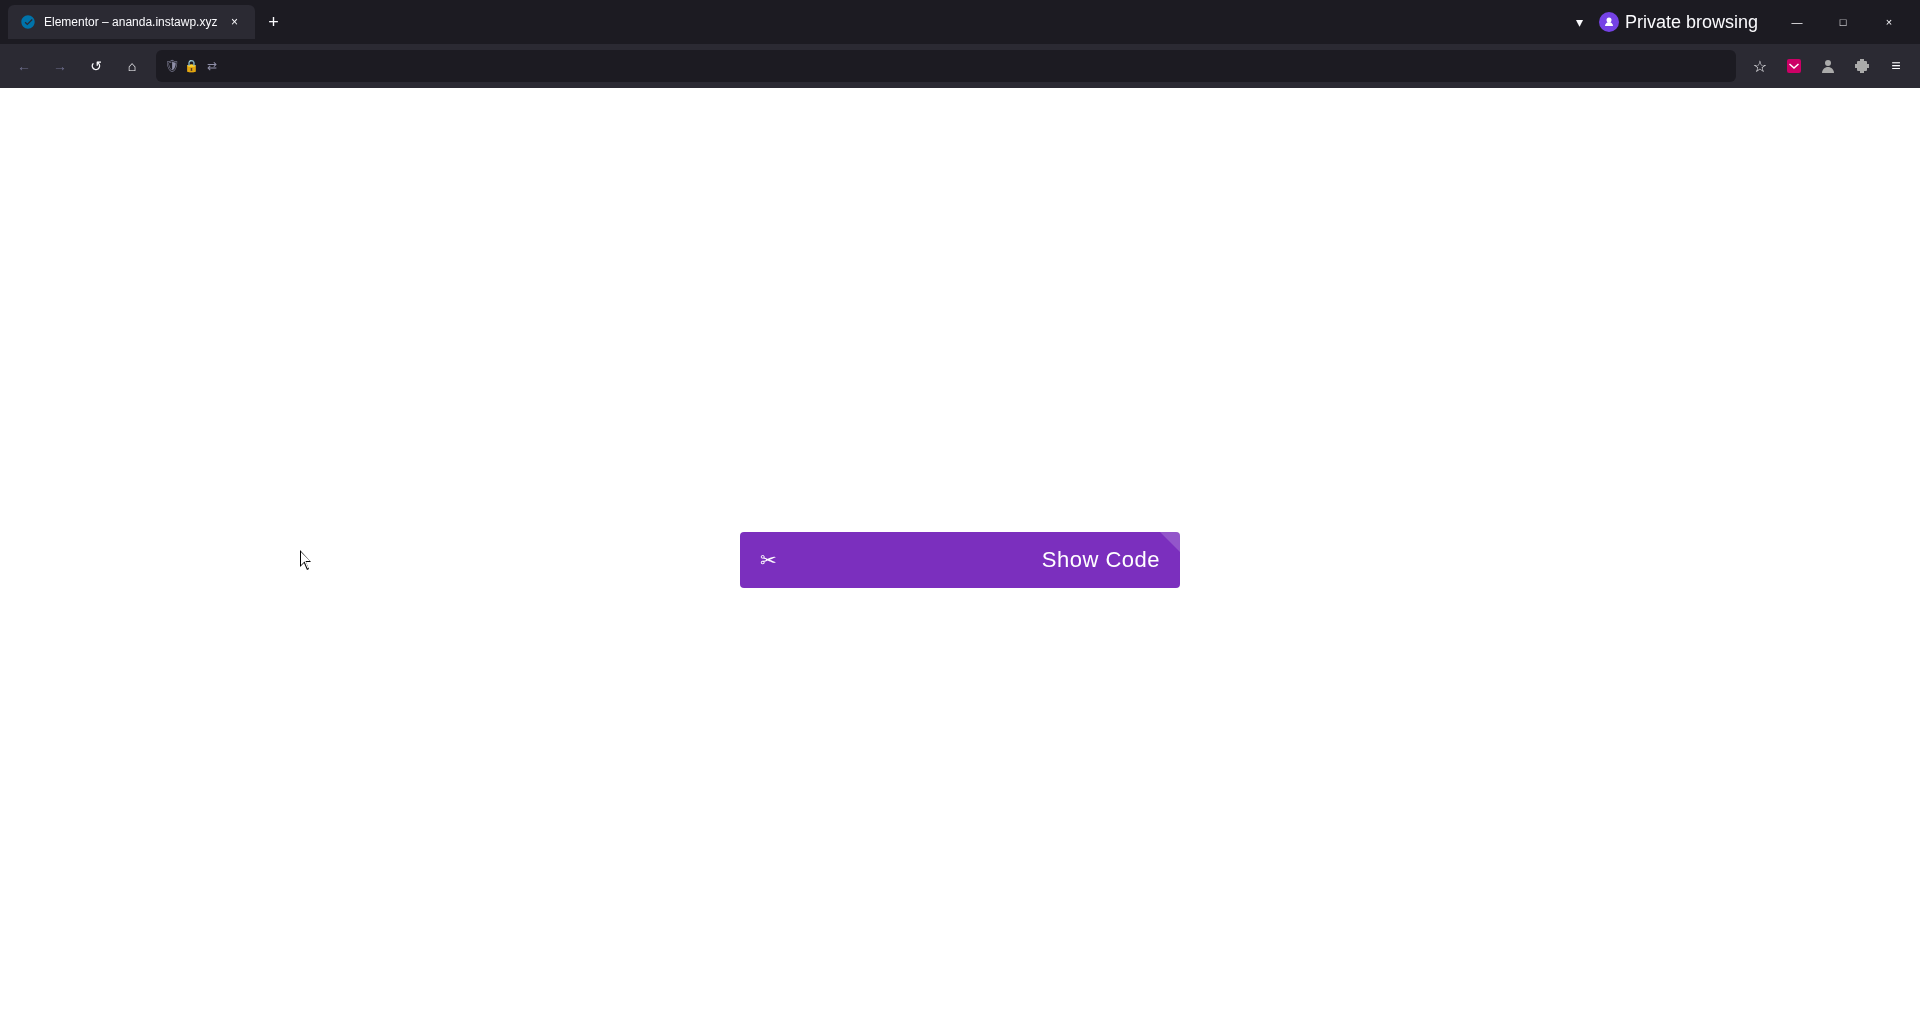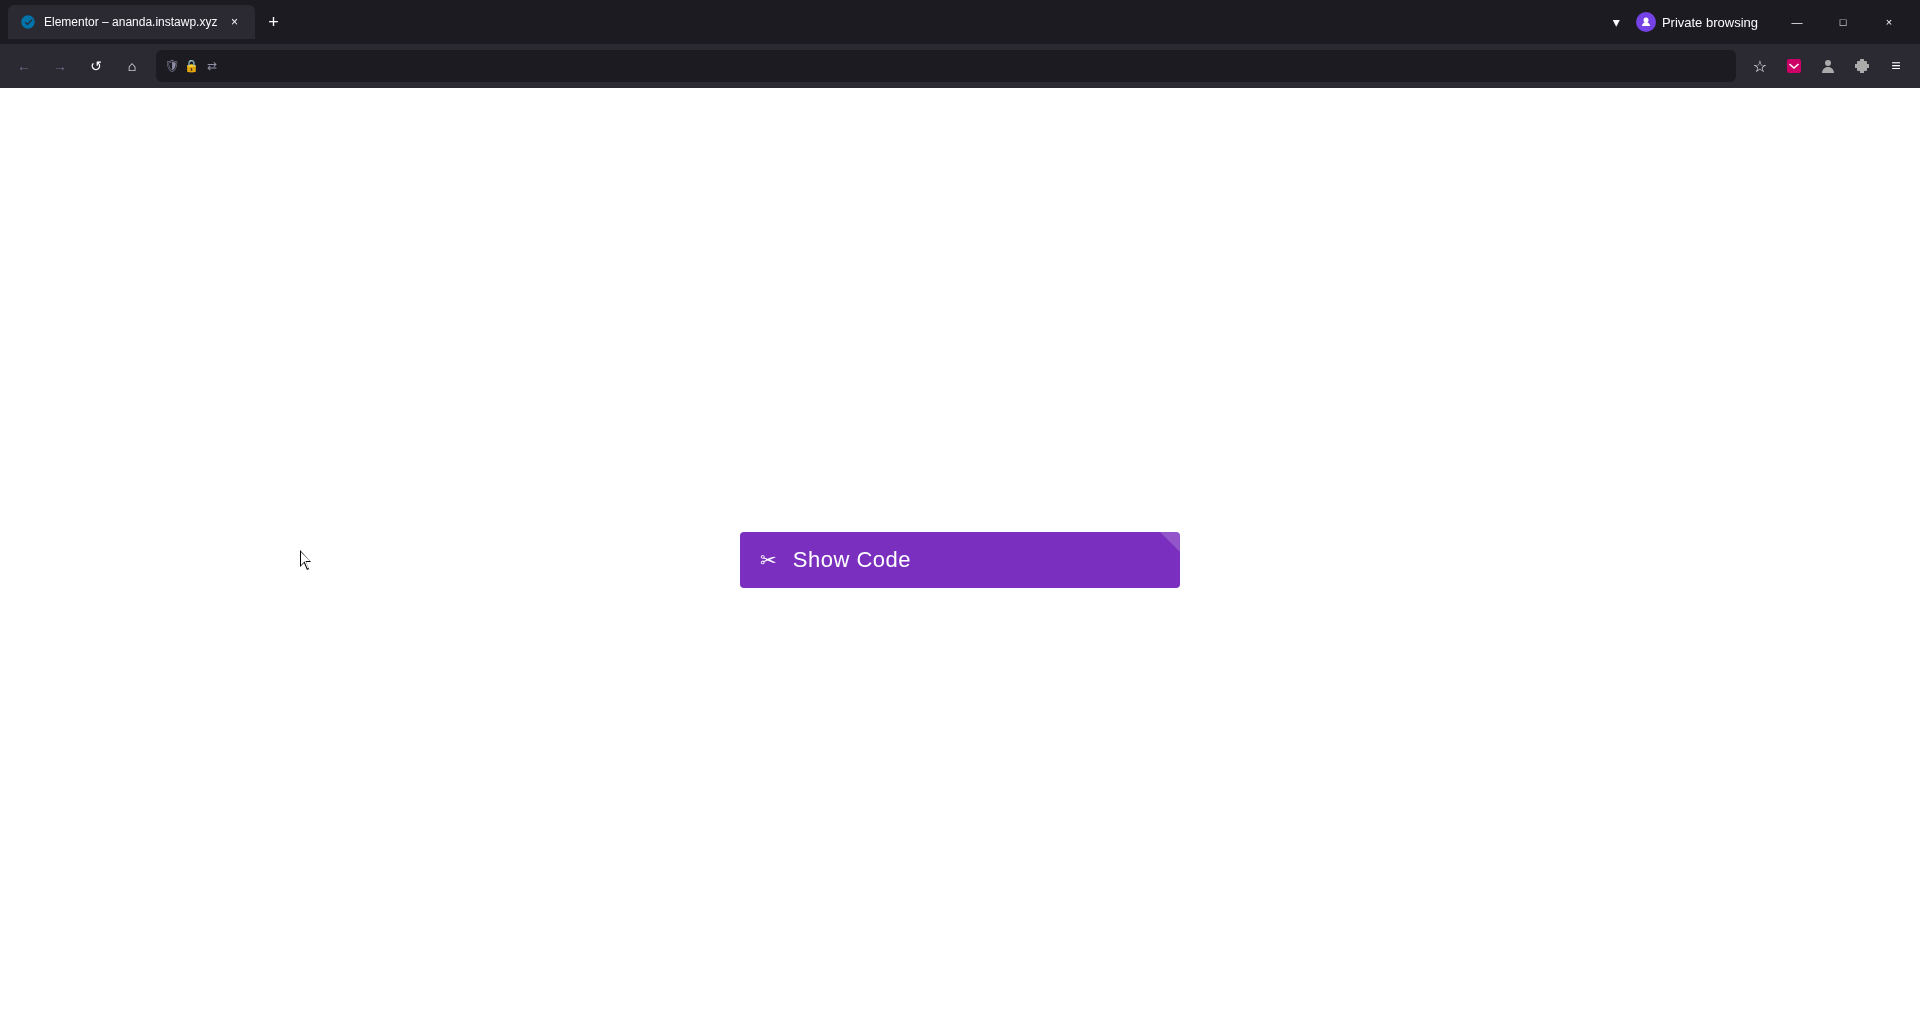--- a/index.html
+++ b/index.html
@@ -92,21 +92,21 @@
       font-size: 14px;
     }
 
     
     .private-browsing {
       display: flex;
       align-items: center;
       gap: 6px;
       margin-left: 8px;
       color: #fbfbfe;
-      font-size: 13px;
+      font-size: 18px;
     }
 
     .private-icon {
       width: 20px;
       height: 20px;
       background: #7542e5;
       border-radius: 50%;
       display: flex;
       align-items: center;
       justify-content: center;
@@ -256,21 +256,21 @@
       color: #ffffff;
       font-size: 20px;
       flex-shrink: 0;
     }
 
     .show-code-label {
       color: #ffffff;
       font-size: 22px;
       font-weight: 400;
       flex: 1;
-      text-align: left;
+      text-align: right;
       letter-spacing: 0.5px;
     }
 
     
     .cursor {
       position: absolute;
       left: 300px;
       top: calc(50% - 10px);
       width: 12px;
       height: 20px;

